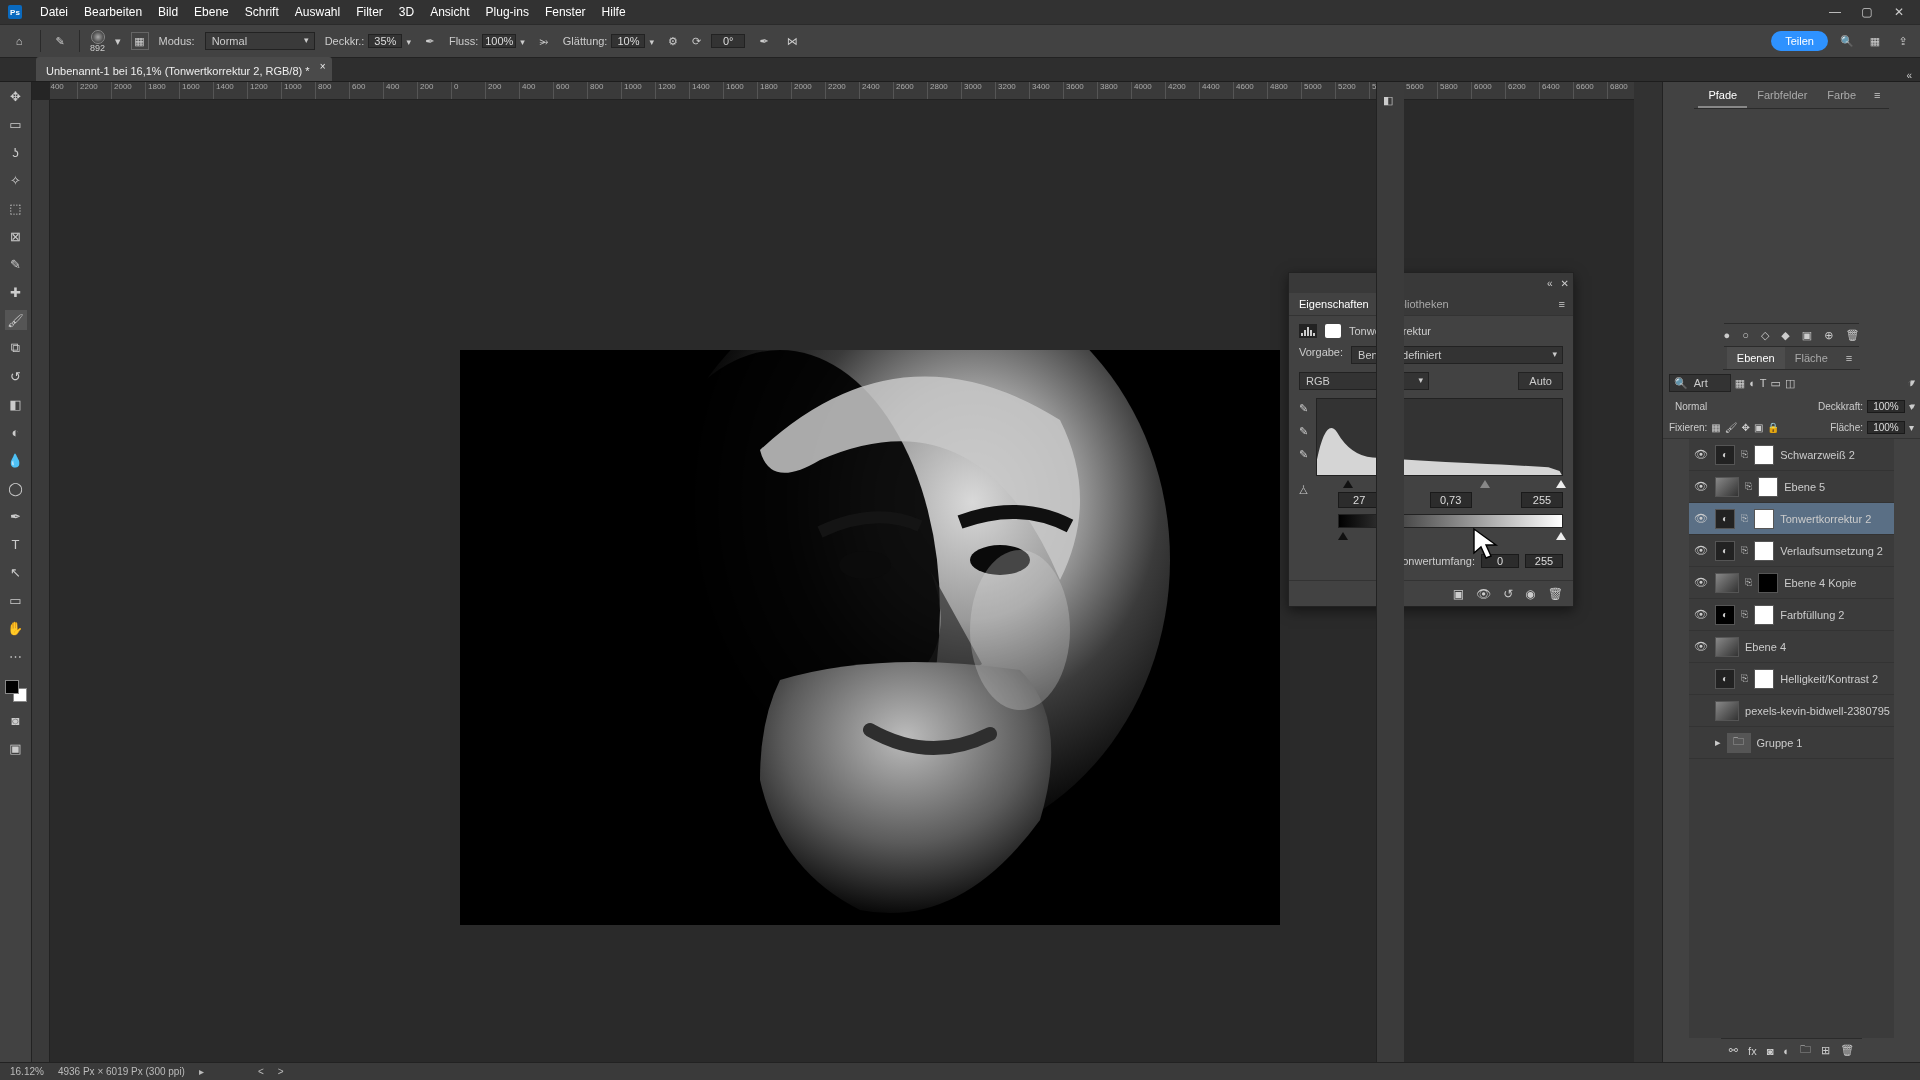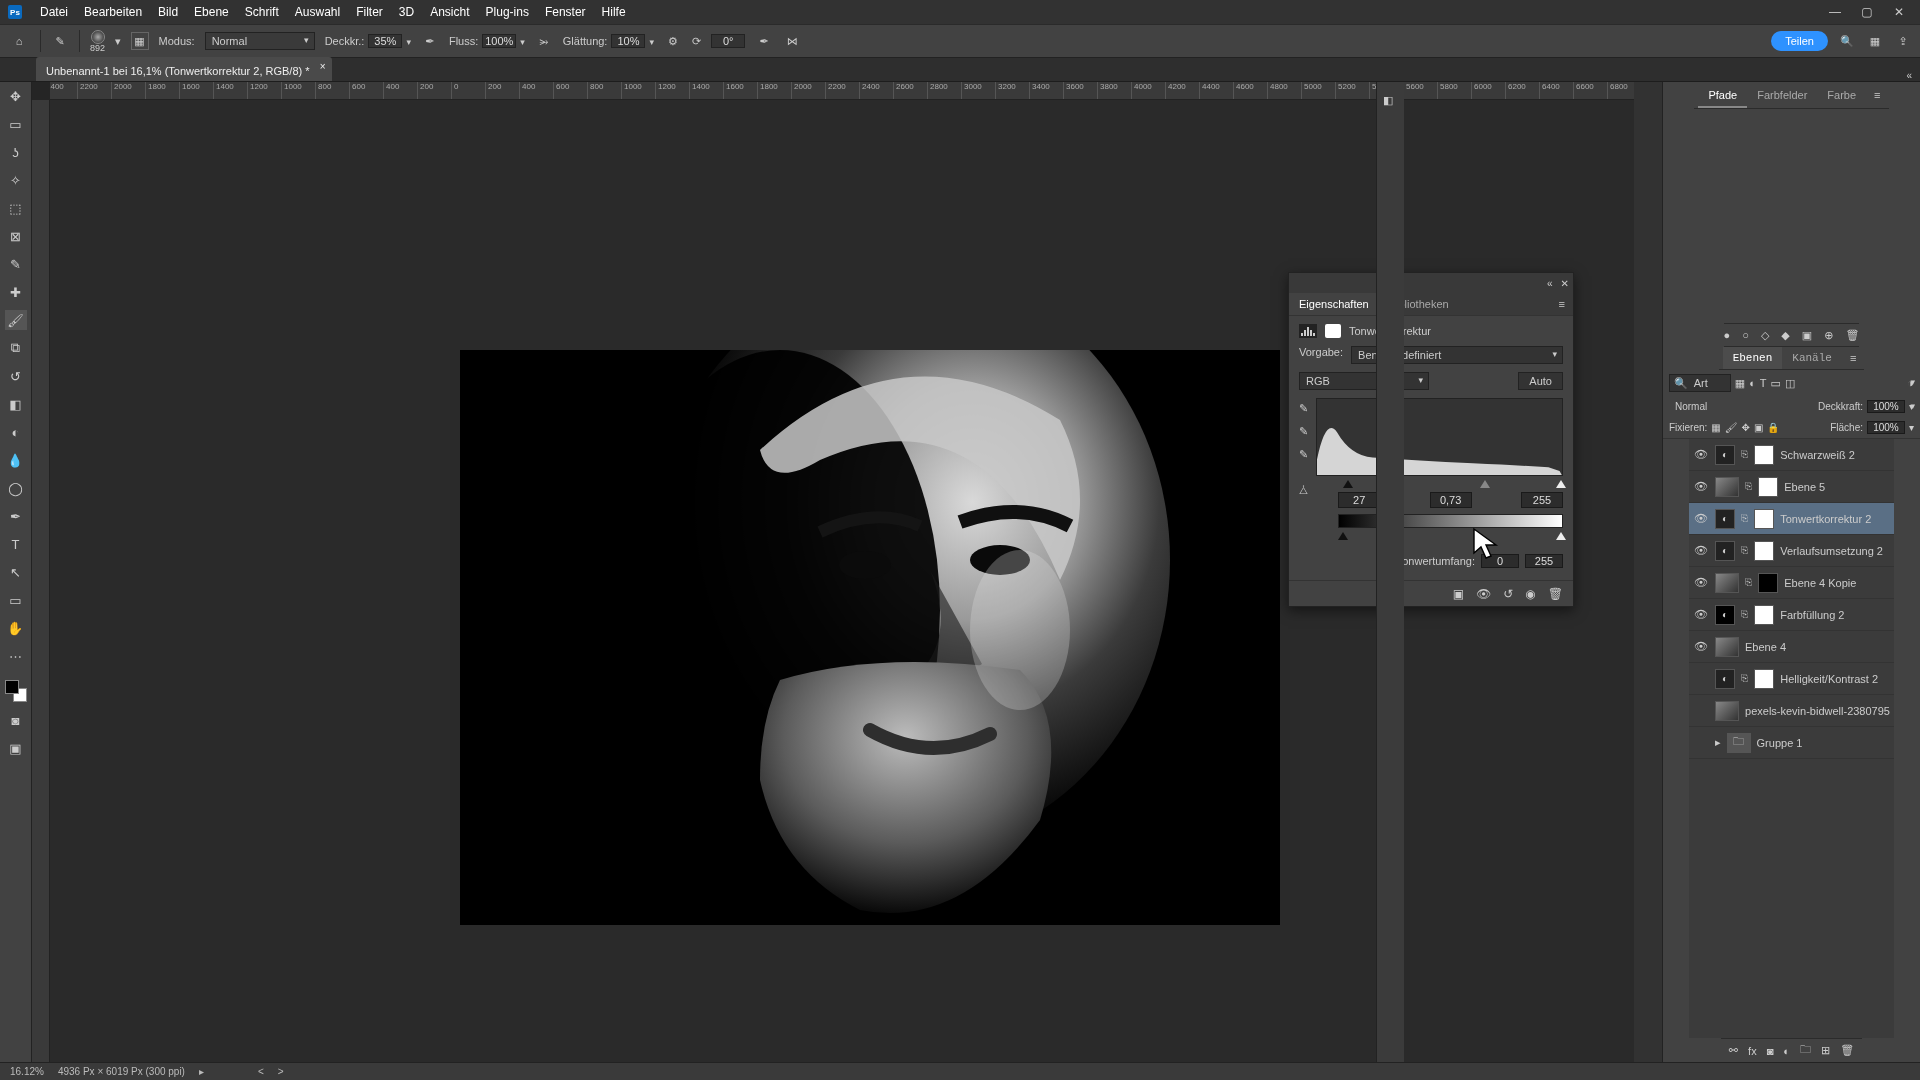--- a/index.html
+++ b/index.html
@@ -87,21 +87,21 @@
 
 
 .right-dock { width:258px; background:#424242; border-left:1px solid #222; display:flex; flex-direction:column;align-items:center;}
 .dock-strip { position:absolute; right:258px; top:0; width:28px; height:100%; background:#3b3b3b; border-left:1px solid #222;}
 .rd-tabs1 { display:flex; border-bottom:1px solid #2b2b2b; padding:2px 0 0 4px;}
 .rd-tabs1 .tab { padding:5px 10px; color:#aaa; font-size:11px;}
 .rd-tabs1 .tab.active { color:#fff; border-bottom:2px solid #888;}
 .rd-empty { flex:0 0 214px; }
 .rd-iconrow { height:24px; display:flex; align-items:center; justify-content:center; gap:12px; border-top:1px solid #2b2b2b; border-bottom:1px solid #2b2b2b;}
 .rd-tabs2 { display:flex; border-bottom:1px solid #2b2b2b; padding-left:4px;}
-.rd-tabs2 .tab { padding:5px 10px; font-size:11px; color:#aaa;font-family:Liberation Mono, monospace;}
+.rd-tabs2 .tab { padding:5px 10px; font-size:11px; color:#aaa;}
 .rd-tabs2 .tab.active { background:#4c4c4c; color:#fff;}
 .lay-opts { display:flex; align-items:center; gap:4px; padding:4px 6px; flex-wrap:wrap; border-bottom:1px solid #333;}
 .lay-opts .search { background:#333; border:1px solid #222; padding:1px 4px; display:flex; align-items:center;}
 .lay-opts .combo2 { padding:1px 20px 1px 6px;}
 .lay-opts input.pct { width:38px; background:#2c2c2c; border:1px solid #1a1a1a; color:#ddd; font-size:10px; text-align:center;}
 .lay-opts .row2 { width:100%; display:flex; align-items:center; gap:4px; margin-top:4px; font-size:10px;}
 .lay-opts .lock-icons { display:flex; gap:4px;}
 .layers { flex:1; overflow:auto; background:#3b3b3b;}
 .layer { display:flex; align-items:center; height:32px; border-bottom:1px solid #333; padding:0 4px; gap:6px; font-size:11px;}
 .layer.selected { background:#5a6f85; }
@@ -405,21 +405,21 @@
       <span>○</span>
       <span>◇</span>
       <span>◆</span>
       <span>▣</span>
       <span>⊕</span>
       <span>🗑</span>
     </div>
 
     <div class="rd-tabs2">
       <div class="tab active">Ebenen</div>
-      <div class="tab">Kanäle</div>
+      <div class="tab">Fläche</div>
       <span style="margin-left:auto; padding:5px 8px">≡</span>
     </div>
 
     <div class="lay-opts">
       <div class="search">🔍 <span class="combo2" style="border:none;background:transparent;padding-right:18px">Art</span></div>
       <span>▦</span>
       <span>◐</span>
       <span>T</span>
       <span>▭</span>
       <span>◫</span>

